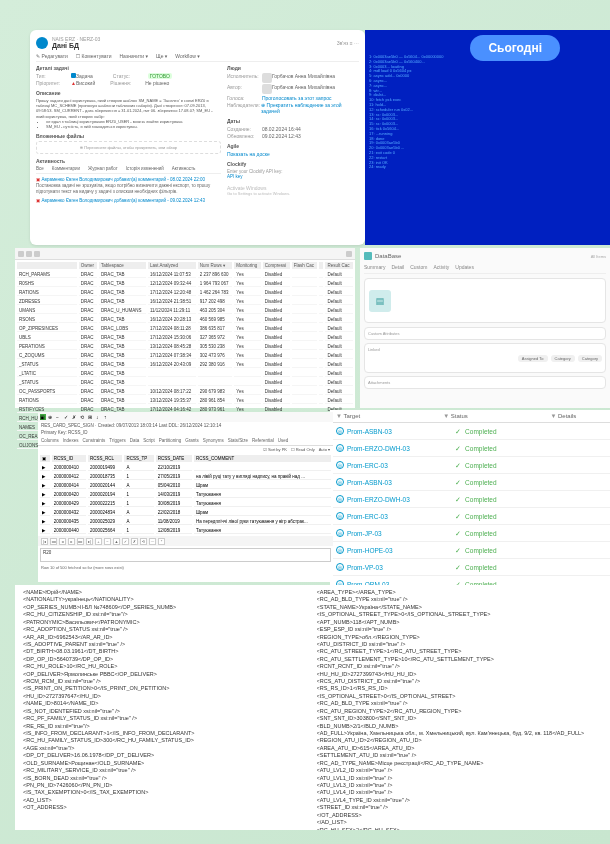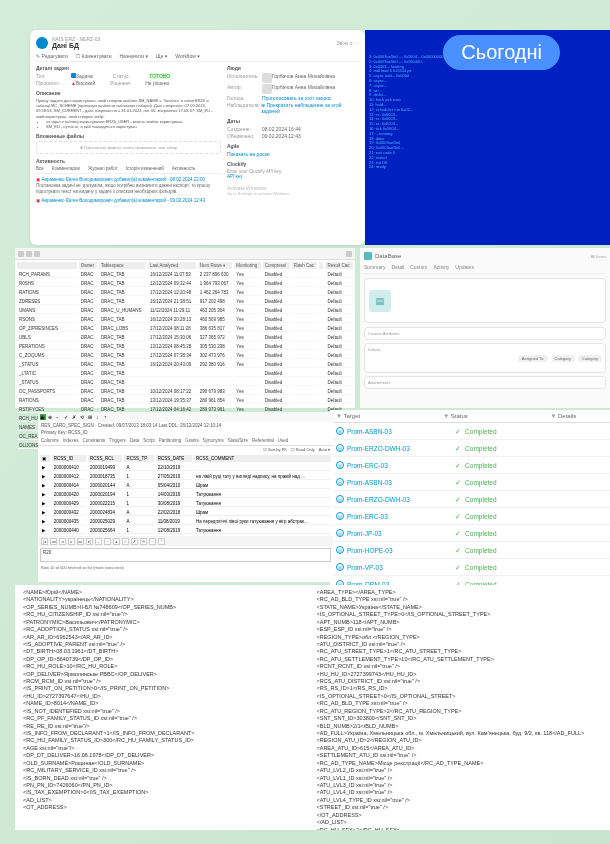--- a/index.html
+++ b/index.html
@@ -25,21 +25,21 @@
 .task-attachments { border: 1px dashed #ddd; padding: 3px; text-align: center; font-size: 4px; color: #999; border-radius: 3px; }
 .task-comments { font-size: 4.5px; color: #666; line-height: 1.4; margin-top: 3px; }
 .avatar-mini { width: 10px; height: 10px; background: #ddd; border-radius: 2px; display: inline-block; vertical-align: middle; }
 .link-blue { color: #0088cc; }
 
 
 .terminal { position: absolute; top: 30px; right: 0; width: 245px; height: 215px; background: #0020c0; color: #5af; font-family: monospace; font-size: 4px; padding: 25px 4px 4px 4px; line-height: 1.2; overflow: hidden; }
 .terminal-line { white-space: nowrap; }
 
 
-.today-badge { position: absolute; top: 35px; right: 50px; background: #4a90ff; color: #fff; padding: 6px 18px; border-radius: 18px; font-size: 20px; font-weight: 400; z-index: 10; }
+.today-badge { position: absolute; top: 35px; right: 50px; background: #4a90ff; color: #fff; padding: 6px 18px; border-radius: 18px; font-size: 12px; font-weight: 700; z-index: 10; }
 
 
 .db-table-panel { position: absolute; top: 248px; left: 15px; width: 340px; height: 160px; background: #fff; font-size: 5px; }
 .db-toolbar { height: 12px; background: #f5f5f5; border-bottom: 1px solid #ddd; display: flex; align-items: center; padding: 0 3px; gap: 2px; }
 .tool-icon { width: 6px; height: 6px; background: #ccc; border-radius: 1px; }
 .db-grid { width: 100%; font-size: 4.5px; }
 .db-grid th { background: #eee; text-align: left; padding: 1px 2px; font-weight: normal; color: #555; white-space: nowrap; }
 .db-grid td { padding: 0.5px 2px; white-space: nowrap; color: #333; border-bottom: 0.5px solid #f5f5f5; }
 
 

